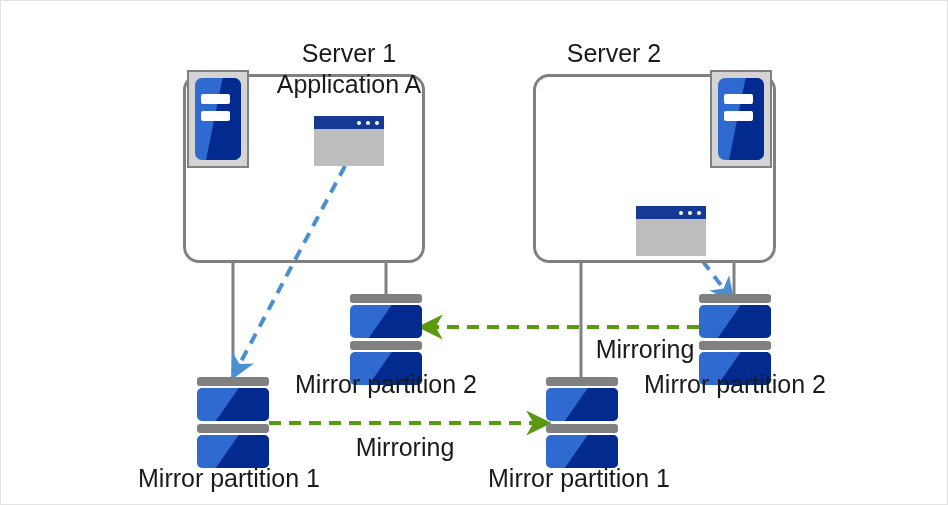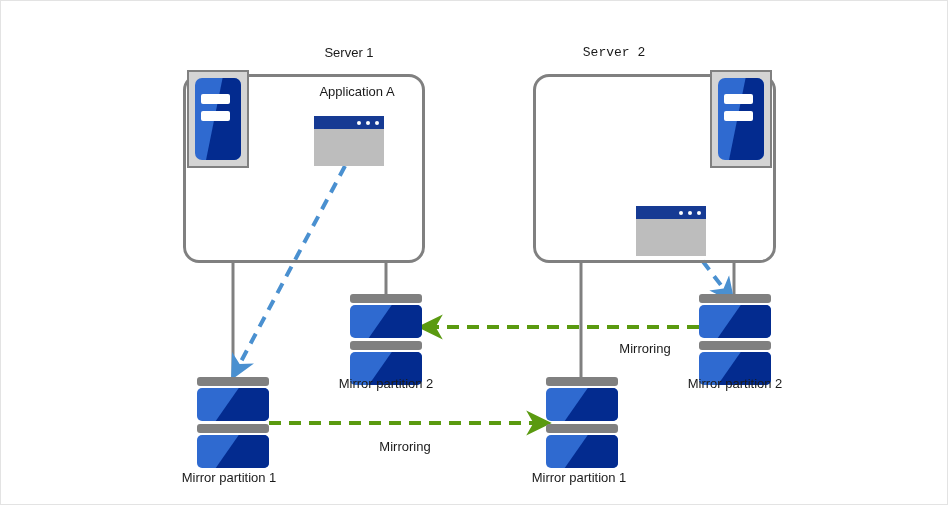--- a/index.html
+++ b/index.html
@@ -21,21 +21,21 @@
     left:0;top:0;
     width:948px;height:505px;
     pointer-events:none;
   }
 
   
   .lbl{
     position:absolute;
     color:#1a1a1a;
     white-space:nowrap;
-    font-size:13px;
+    font-size:25px;
     line-height:22px;
   }
   .lbl.center{transform:translateX(-50%);}
 
   
   .server-box{
     position:absolute;
     border:3px solid #808080;
     border-radius:16px;
     background:transparent;
@@ -171,31 +171,31 @@
 
   <div class="server-box" style="left:182px;top:73px;width:242px;height:189px;"></div>
 
   <div class="server-icon" style="left:186px;top:69px;width:62px;height:98px;">
     <div class="chassis">
       <div class="bar b1"></div>
       <div class="bar b2"></div>
     </div>
   </div>
 
-  <div class="lbl center" style="left:348px;top:80px;margin-left:8px;">Application A</div>
+  <div class="lbl center" style="left:348px;top:72px;">Application A</div>
 
   <div class="app-icon" style="left:313px;top:115px;width:70px;height:50px;">
     <div class="titlebar">
       <span class="dot d1"></span>
       <span class="dot d2"></span>
       <span class="dot d3"></span>
     </div>
   </div>
 
-  <div class="lbl center" style="left:613px;top:41px;font-family:Liberation Mono, monospace;">Server 2</div>
+  <div class="lbl center" style="left:613px;top:41px;">Server 2</div>
 
   <div class="server-box" style="left:532px;top:73px;width:243px;height:189px;"></div>
 
   <div class="server-icon" style="left:709px;top:69px;width:62px;height:98px;">
     <div class="chassis">
       <div class="bar b1"></div>
       <div class="bar b2"></div>
     </div>
   </div>
 

